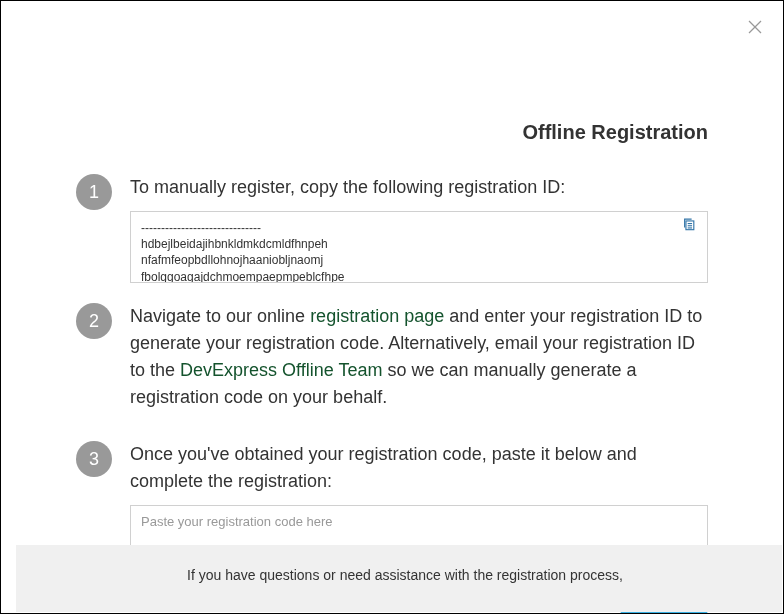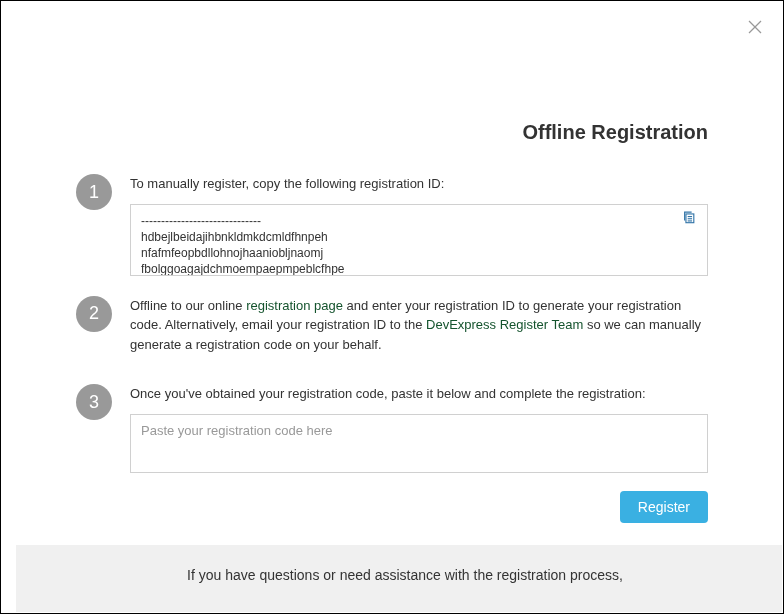--- a/index.html
+++ b/index.html
@@ -55,21 +55,21 @@
       justify-content: center;
       font-size: 18px;
       font-weight: 400;
       flex-shrink: 0;
     }
     .step-body {
       flex: 1;
       padding-top: 0;
     }
     .step-text {
-      font-size: 13px;
+      font-size: 18px;
       color: #333;
       line-height: 1.5;
       margin-bottom: 10px;
     }
     .step-text a {
       color: #14532d;
       text-decoration: none;
     }
     .reg-id-box {
       border: 1px solid #d0d0d0;
@@ -185,21 +185,21 @@
           </svg>
         </div>
       </div>
     </div>
   </div>
 
   <div class="step">
     <div class="step-circle">2</div>
     <div class="step-body">
       <div class="step-text">
-        <span>Offline to our online </span><a href="#">registration page</a><span> and enter your registration ID to generate your registration code. Alternatively, email your registration ID to the </span><a href="#">DevExpress Register Team</a><span> so we can manually generate a registration code on your behalf.</span>
+        <span>Navigate to our online </span><a href="#">registration page</a><span> and enter your registration ID to generate your registration code. Alternatively, email your registration ID to the </span><a href="#">DevExpress Offline Team</a><span> so we can manually generate a registration code on your behalf.</span>
       </div>
     </div>
   </div>
 
   <div class="step">
     <div class="step-circle">3</div>
     <div class="step-body">
       <div class="step-text">Once you've obtained your registration code, paste it below and complete the registration:</div>
       <textarea class="code-input" placeholder="Paste your registration code here" style=""></textarea>
       <div class="register-row">

